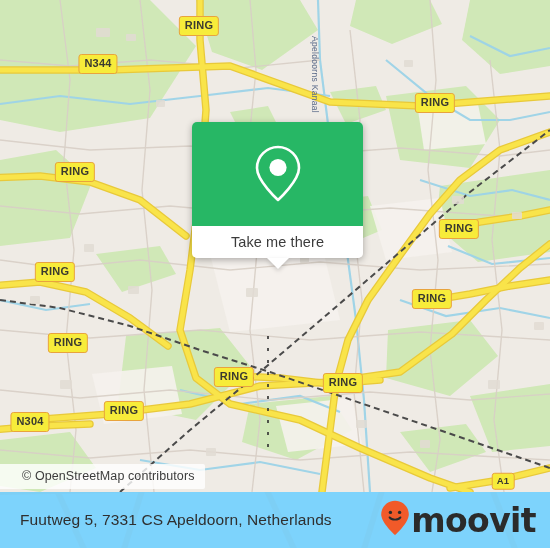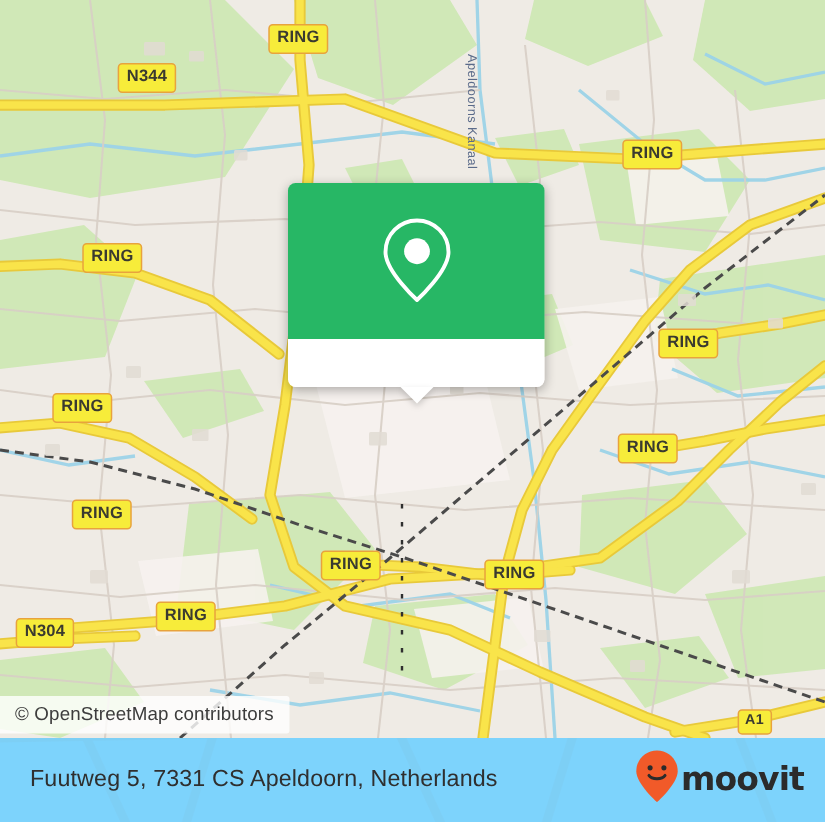--- a/index.html
+++ b/index.html
@@ -39,21 +39,21 @@
     color:#5b6b8a;
     letter-spacing:.3px;
     white-space:nowrap;
     transform-origin:left top;
   }
 
   
   .attrib{
     position:absolute;left:0;top:464px;
     background:rgba(255,255,255,.80);
-    padding:5px 10px 6px 10px;
+    padding:5px 10px 6px 22px;
     font-size:12.5px;
     color:#3c3c3c;
     letter-spacing:.1px;
     border-top-right-radius:2px;border-bottom-right-radius:2px;
   }
 
   
   .card{
     position:absolute;left:192px;top:122px;width:171px;
     border-radius:5px;
@@ -95,21 +95,21 @@
   .footer-watermark{position:absolute;left:0;top:-60px;opacity:.05;}
   .address{
     position:absolute;left:20px;top:50%;transform:translateY(-50%);
     font-size:15.5px;color:#2f2f2f;letter-spacing:.1px;white-space:nowrap;
   }
   .brand{
     position:absolute;right:14px;top:50%;transform:translateY(-50%);
     display:flex;align-items:center;gap:1px;
   }
   .brand-word{
-    font-size:22px;font-weight:bold;color:#2b2b2b;letter-spacing:-0.6px;
+    font-size:33px;font-weight:bold;color:#2b2b2b;letter-spacing:-0.6px;
     line-height:1;font-family:"DejaVu Sans", sans-serif;
   }
 </style>
 </head>
 <body>
 
 <div id="app">
 
   <div class="map">
     <svg width="550" height="492" viewBox="0 0 550 492">
@@ -232,21 +232,21 @@
         <rect x="356" y="420" width="11" height="8" rx="1"></rect>
         <rect x="206" y="448" width="10" height="8" rx="1"></rect>
         <rect x="84" y="244" width="10" height="8" rx="1"></rect>
         <rect x="534" y="322" width="10" height="8" rx="1"></rect>
       </g>
     </svg>
 
     <div class="canal-label" style="left:320px;top:36px;transform:rotate(90deg);">Apeldoorns Kanaal</div>
 
     <div class="shield" style="left:199px;top:26px;">RING</div>
-    <div class="shield" style="left:98px;top:52px;">N344</div>
+    <div class="shield" style="left:98px;top:64px;">N344</div>
     <div class="shield" style="left:435px;top:103px;">RING</div>
     <div class="shield" style="left:75px;top:172px;">RING</div>
     <div class="shield" style="left:459px;top:229px;">RING</div>
     <div class="shield" style="left:55px;top:272px;">RING</div>
     <div class="shield" style="left:432px;top:299px;">RING</div>
     <div class="shield" style="left:68px;top:343px;">RING</div>
     <div class="shield" style="left:234px;top:377px;">RING</div>
     <div class="shield" style="left:343px;top:383px;">RING</div>
     <div class="shield" style="left:124px;top:411px;">RING</div>
     <div class="shield" style="left:30px;top:422px;text-align:center;">N304</div>
@@ -257,20 +257,21 @@
     <div class="card">
       <div class="card-head">
         <span>
           <svg width="52" height="62" viewBox="0 0 52 62">
             <path d="M26 4 C14.4 4 5 13.4 5 25 C5 38 26 57 26 57 C26 57 47 38 47 25 C47 13.4 37.6 4 26 4 Z" fill="none" stroke="#ffffff" stroke-width="2.6" stroke-linejoin="round"></path>
             <circle cx="26" cy="24.5" r="8.6" fill="#ffffff"></circle>
           </svg>
         </span>
       </div>
       <div class="card-foot">
+        <span>Take me there</span>
         <span class="card-tail"></span>
       </div>
     </div>
   </div>
 
   <div class="footer">
     <svg class="footer-watermark" width="550" height="130" viewBox="0 0 550 130">
       <g stroke="#8a8a8a" fill="none" stroke-width="6">
         <path d="M30,0 L90,130"></path>
         <path d="M160,0 L120,130"></path>

